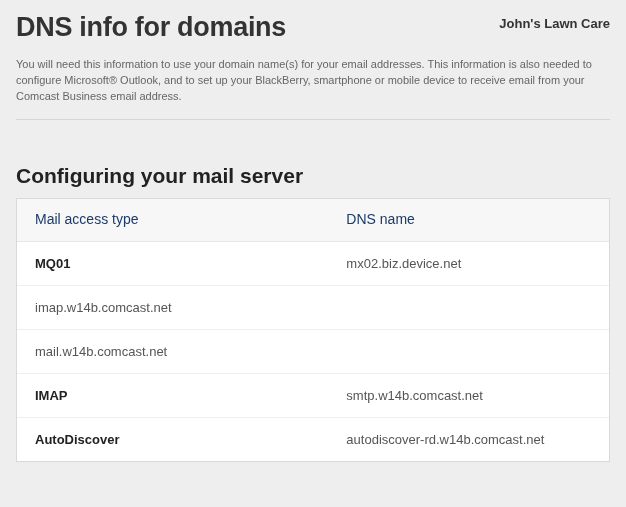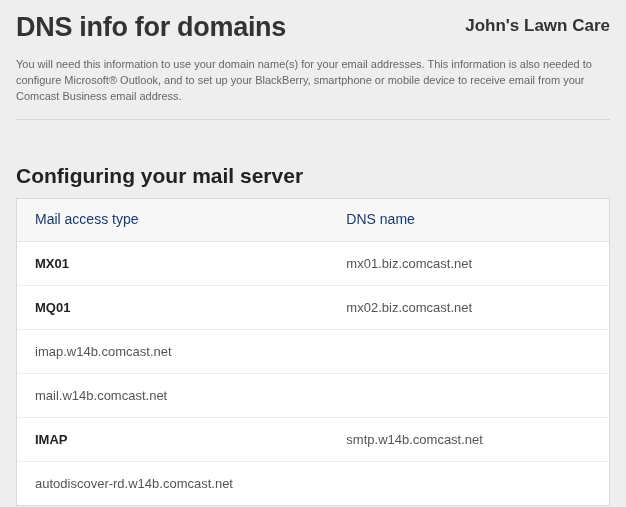--- a/index.html
+++ b/index.html
@@ -16,21 +16,21 @@
     justify-content: space-between;
     align-items: flex-start;
   }
   h1 {
     font-size: 27px;
     font-weight: bold;
     color: #333;
     letter-spacing: -0.3px;
   }
   .account-name {
-    font-size: 17px;
+    font-size: 13px;
     color: #333;
     font-weight: bold;
     padding-top: 4px;
   }
   .intro {
     margin-top: 14px;
     font-size: 11px;
     color: #666;
     line-height: 1.45;
     padding-bottom: 14px;
@@ -88,33 +88,30 @@
 <p class="intro">You will need this information to use your domain name(s) for your email addresses. This information is also needed to configure Microsoft® Outlook, and to set up your BlackBerry, smartphone or mobile device to receive email from your Comcast Business email address.</p>
 
 <h2>Configuring your mail server</h2>
 
 <div class="table-wrap">
   <div class="thead">
     <div class="col col-left">Mail access type</div>
     <div class="col col-right">DNS name</div>
   </div>
   <div class="row">
-    <div class="col-left">MX01</div>
-    <div class="col-right">mx01.biz.comcast.net</div>
-  </div>
-  <div class="row">
     <div class="col-left">MQ01</div>
-    <div class="col-right">mx02.biz.comcast.net</div>
+    <div class="col-right">mx02.biz.device.net</div>
   </div>
   <div class="row">
     <div class="col-right">imap.w14b.comcast.net</div>
   </div>
   <div class="row">
     <div class="col-right">mail.w14b.comcast.net</div>
   </div>
   <div class="row">
     <div class="col-left">IMAP</div>
     <div class="col-right">smtp.w14b.comcast.net</div>
   </div>
   <div class="row">
+    <div class="col-left">AutoDiscover</div>
     <div class="col-right">autodiscover-rd.w14b.comcast.net</div>
   </div>
 </div>
 
 </body></html>

